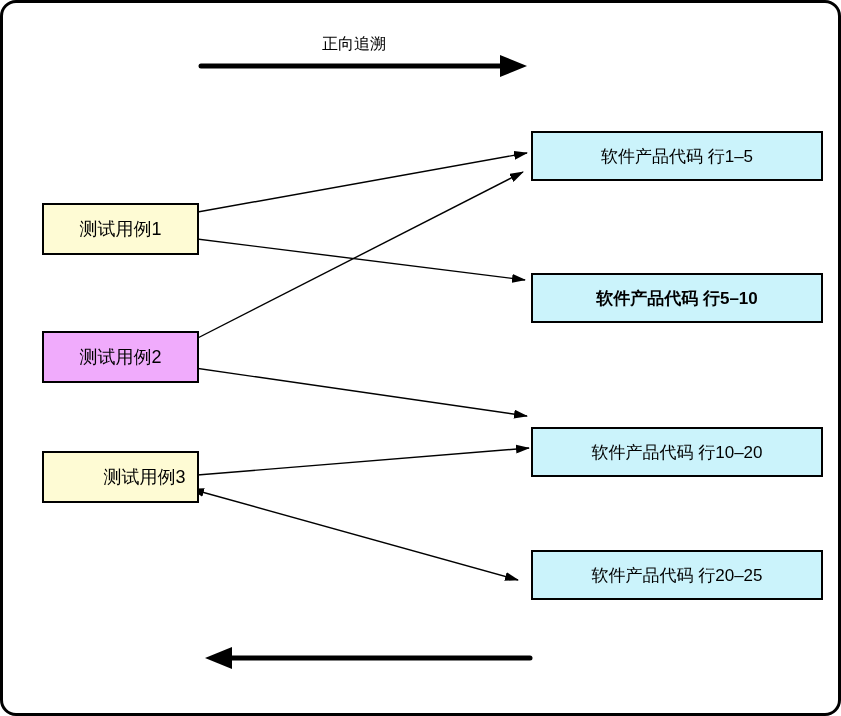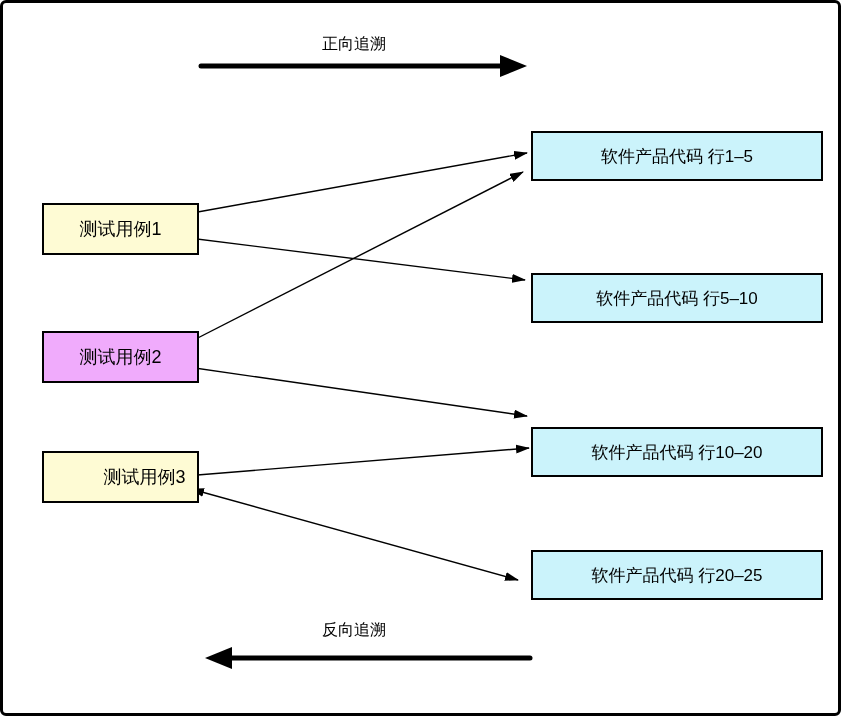--- a/index.html
+++ b/index.html
@@ -3,21 +3,21 @@
 <meta charset="utf-8">
 <style>
   html,body{margin:0;padding:0;background:#ffffff;}
   body{font-family:"Liberation Sans","DejaVu Sans",sans-serif;}
   .frame{
     position:relative;
     width:841px;height:716px;
     box-sizing:border-box;
     background:#ffffff;
     border:3px solid #000000;
-    border-radius:6px;
+    border-radius:16px;
     overflow:hidden;
   }
   .connector-layer{
     position:absolute;left:0;top:0;width:841px;height:716px;
   }
   .box{
     position:absolute;
     box-sizing:border-box;
     border:2px solid #000000;
     display:flex;align-items:center;justify-content:center;
@@ -64,36 +64,35 @@
       </g>
     <g id="big-arrows">
         <line x1="198" y1="63" x2="499" y2="63" stroke="#000000" stroke-width="5" stroke-linecap="round"></line>
         <polygon points="524,63 497,52 497,74" fill="#000000"></polygon>
         <line x1="527" y1="655" x2="227" y2="655" stroke="#000000" stroke-width="5" stroke-linecap="round"></line>
         <polygon points="202,655 229,644 229,666" fill="#000000"></polygon>
       </g>
   </svg>
 
   <div class="arrow-label top">正向追溯</div>
-  <div class="arrow-label bottom">反向追溯</div>
 
   <div class="box test-case tc-1" style="background: rgb(254, 251, 212); border-color: rgb(0, 0, 0);">
     <span>测试用例1</span>
   </div>
   <div class="box test-case tc-2" style="background: #f0abfc; border-color: rgb(0, 0, 0);">
     <span>测试用例2</span>
   </div>
   <div class="box test-case tc-3" style="background: rgb(254, 251, 212); border-color: rgb(0, 0, 0); padding-left: 48px;">
     <span>测试用例3</span>
   </div>
 
   <div class="box code-block cb-1" style="background: rgb(203, 243, 251); border-color: rgb(0, 0, 0); text-align: right;">
     <span>软件产品代码 行1–5</span>
   </div>
-  <div class="box code-block cb-2" style="background: rgb(203, 243, 251); border-color: rgb(0, 0, 0);">
+  <div class="box code-block cb-2" style="background: rgb(203, 243, 251); border-color: rgb(0, 0, 0); font-weight: bold;">
     <span>软件产品代码 行5–10</span>
   </div>
   <div class="box code-block cb-3" style="background: rgb(203, 243, 251); border-color: rgb(0, 0, 0);">
     <span>软件产品代码 行10–20</span>
   </div>
   <div class="box code-block cb-4" style="background: rgb(203, 243, 251); border-color: rgb(0, 0, 0);">
     <span>软件产品代码 行20–25</span>
   </div>
 
 </div>

